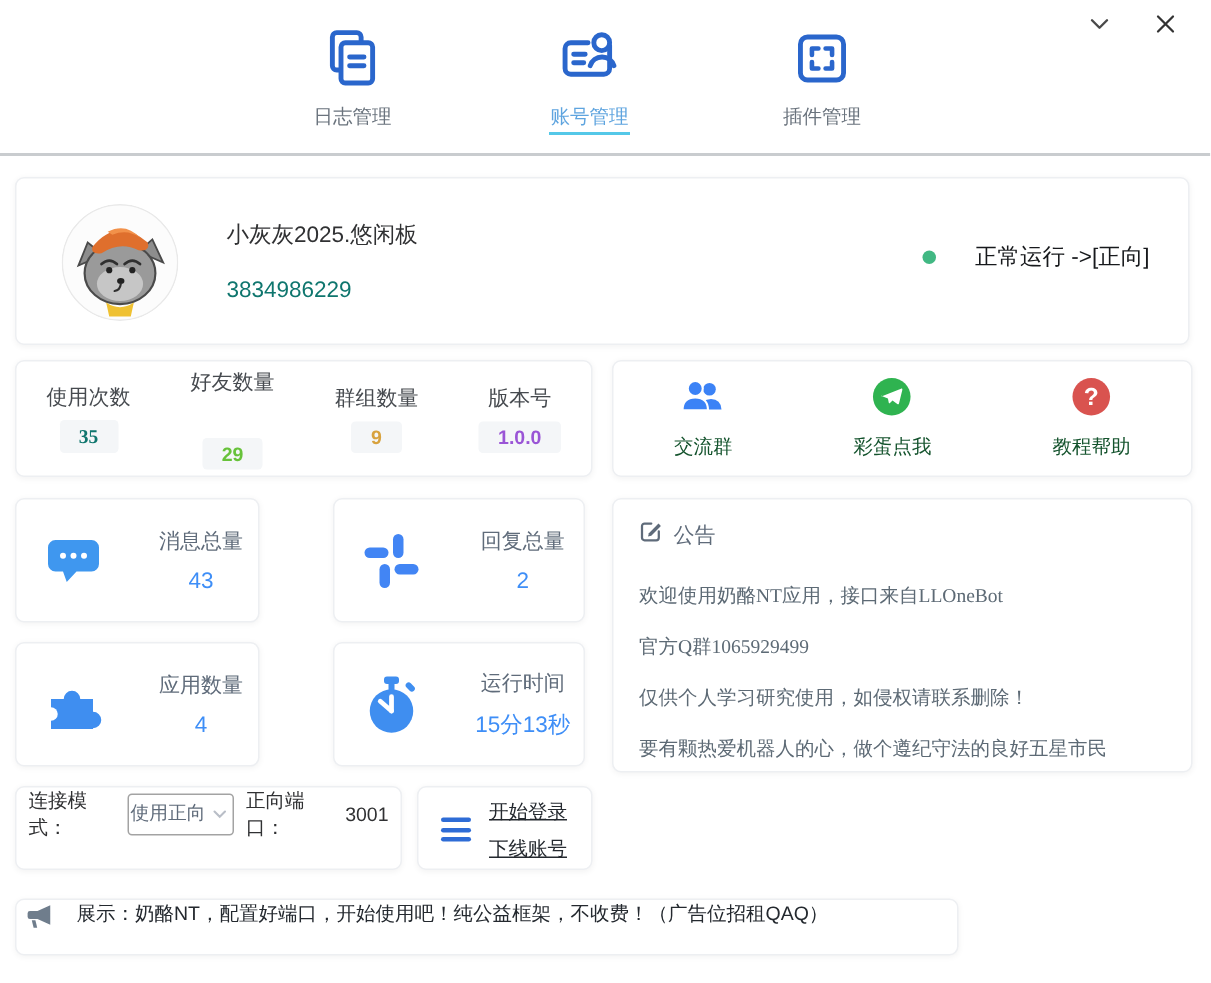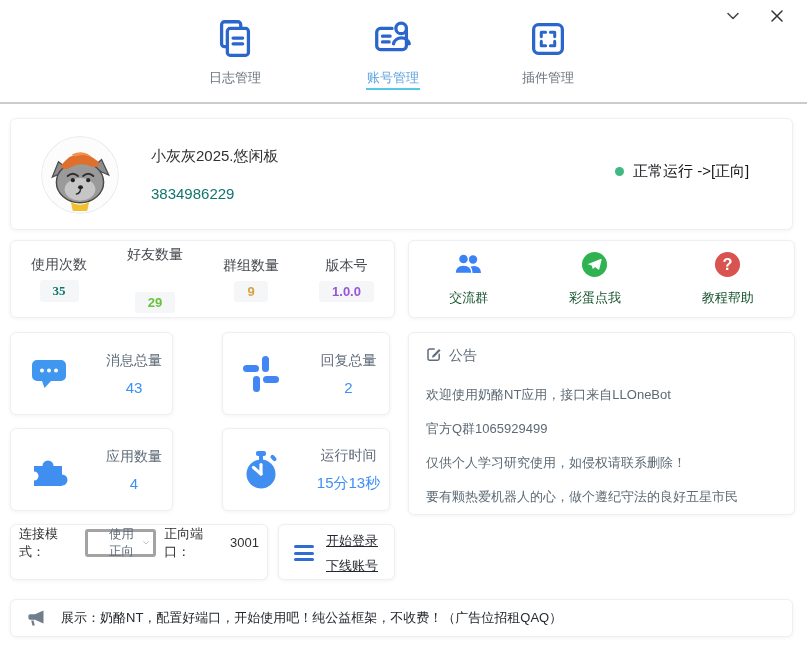--- a/index.html
+++ b/index.html
@@ -22,21 +22,21 @@
   .tab.active .tunderline{display:block;width:54px;height:2px;background:#54c8e8;margin-top:3px;}
 
   
   .card{position:absolute;background:#fff;border:1px solid #edeff2;border-radius:6px;box-shadow:0 1px 4px rgba(0,0,0,0.05);box-sizing:border-box;}
 
   
   .profile{left:10px;top:118px;width:783px;height:112px;}
   .avatar{position:absolute;left:30px;top:17px;width:78px;height:78px;border-radius:50%;overflow:hidden;}
   .p-name{position:absolute;left:140px;top:28px;font-size:15px;color:#303133;}
   .p-account{position:absolute;left:140px;top:66px;font-size:15px;color:#0f766e;}
-  .p-status{position:absolute;left:604px;top:43px;display:flex;align-items:center;gap:9px;}
+  .p-status{position:absolute;left:604px;top:43px;display:flex;align-items:center;gap:26px;}
   .p-dot{width:9px;height:9px;border-radius:50%;}
   .p-status-text{font-size:15px;color:#17191c;}
 
   
   .stats{left:10px;top:240px;width:385px;height:78px;display:flex;align-items:center;justify-content:space-around;}
   .stat{display:flex;flex-direction:column;align-items:center;}
   .stat .slabel{font-size:14px;color:#464a4f;}
   .stat .svalue{margin-top:6px;font-size:13px;font-weight:bold;background:#f4f6f8;border-radius:3px;padding:3px 13px;}
 
   
@@ -50,45 +50,45 @@
   .m1{left:10px;top:332px;width:163px;height:83px;}
   .m2{left:222px;top:332px;width:168px;height:83px;}
   .m3{left:10px;top:428px;width:163px;height:83px;}
   .m4{left:222px;top:428px;width:168px;height:83px;}
   .metric .micon{width:42px;height:42px;flex:0 0 42px;}
   .metric .mtext{flex:1;display:flex;flex-direction:column;align-items:center;padding-right:6px;}
   .metric .mlabel{font-size:14px;color:#5f6b7a;}
   .metric .mvalue{margin-top:9px;font-size:15px;color:#3e8ef7;}
 
   
-  .announce{left:408px;top:332px;width:387px;height:183px;padding:13px 17px;box-sizing:border-box;}
+  .announce{left:408px;top:332px;width:387px;height:183px;padding:13px 17px;box-sizing:border-box;font-family:Liberation Serif, serif;}
   .a-title{display:flex;align-items:center;gap:7px;font-size:14px;color:#5f6b7a;}
   .a-body{margin-top:13px;}
   .a-line{font-size:13px;color:#5d6a75;line-height:34px;white-space:nowrap;}
 
   
   .conn{left:10px;top:524px;width:258px;height:56px;padding:7px 8px;box-sizing:border-box;}
   .conn-row{display:flex;align-items:center;height:21px;}
   .conn-row + .conn-row{margin-top:5px;}
   .conn-label{font-size:13px;color:#303133;}
-  .selectbox{display:flex;align-items:center;justify-content:space-between;width:72px;height:28px;border:3px solid #a3a3a3;border-radius:3px;padding:0 4px 0 21px;box-sizing:border-box;margin-left:2px;cursor:pointer;background:#fff;}
+  .selectbox{display:flex;align-items:center;justify-content:space-between;width:72px;height:28px;border:1px solid #a3a3a3;border-radius:3px;padding:0 4px 0 1px;box-sizing:border-box;margin-left:2px;cursor:pointer;background:#fff;}
   .selectbox .sel-text{font-size:12.5px;color:#5f6b7a;}
   .port-label{font-size:13px;color:#303133;margin-left:8px;}
   .port-value{font-size:13px;color:#303133;margin-left:2px;}
 
   
   .acts{left:278px;top:524px;width:117px;height:56px;}
   .hamburger{position:absolute;left:15px;top:20px;width:20px;height:16px;display:flex;flex-direction:column;justify-content:space-between;cursor:pointer;}
   .hamburger span{display:block;width:20px;height:3px;border-radius:1.5px;background:#2e6cd6;}
   .act-link{position:absolute;left:47px;font-size:13px;color:#24292f;text-decoration:underline;cursor:pointer;white-space:nowrap;}
   .act-login{top:7px;}
   .act-offline{top:32px;}
 
   
-  .footerbar{left:10px;top:599px;width:783px;height:38px;display:flex;align-items:center;padding:0 14px;box-sizing:border-box;}
+  .footerbar{left:10px;top:599px;width:629px;height:38px;display:flex;align-items:flex-start;padding:0 4px;box-sizing:border-box;}
   .f-icon{width:22px;height:22px;flex:0 0 22px;}
   .f-text{margin-left:14px;font-size:13px;color:#24292f;white-space:nowrap;}
 </style>
 </head>
 <body>
 
 <div class="app">
 
   <div class="header">
 

